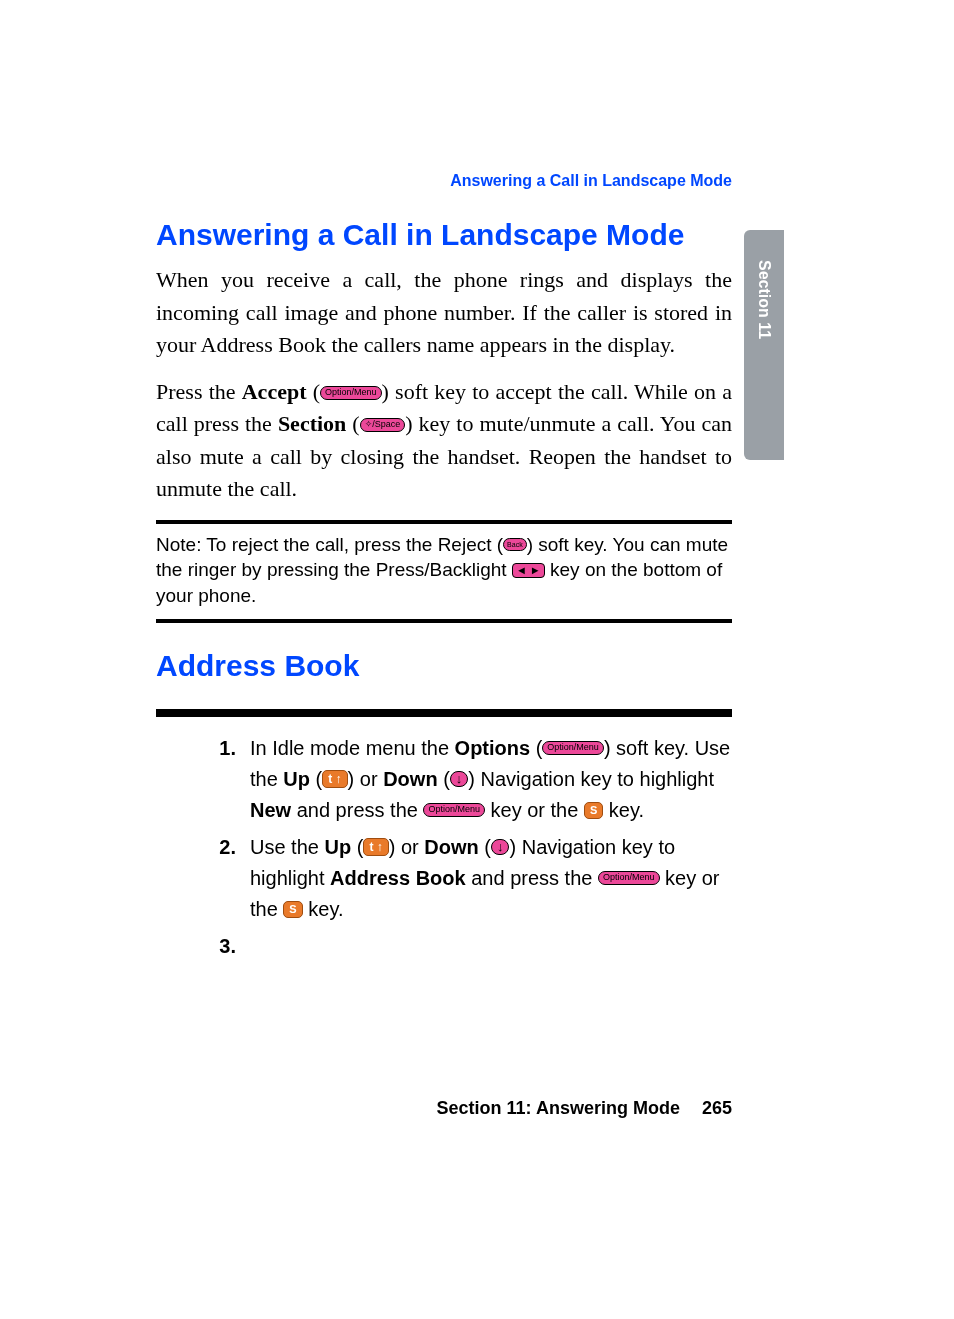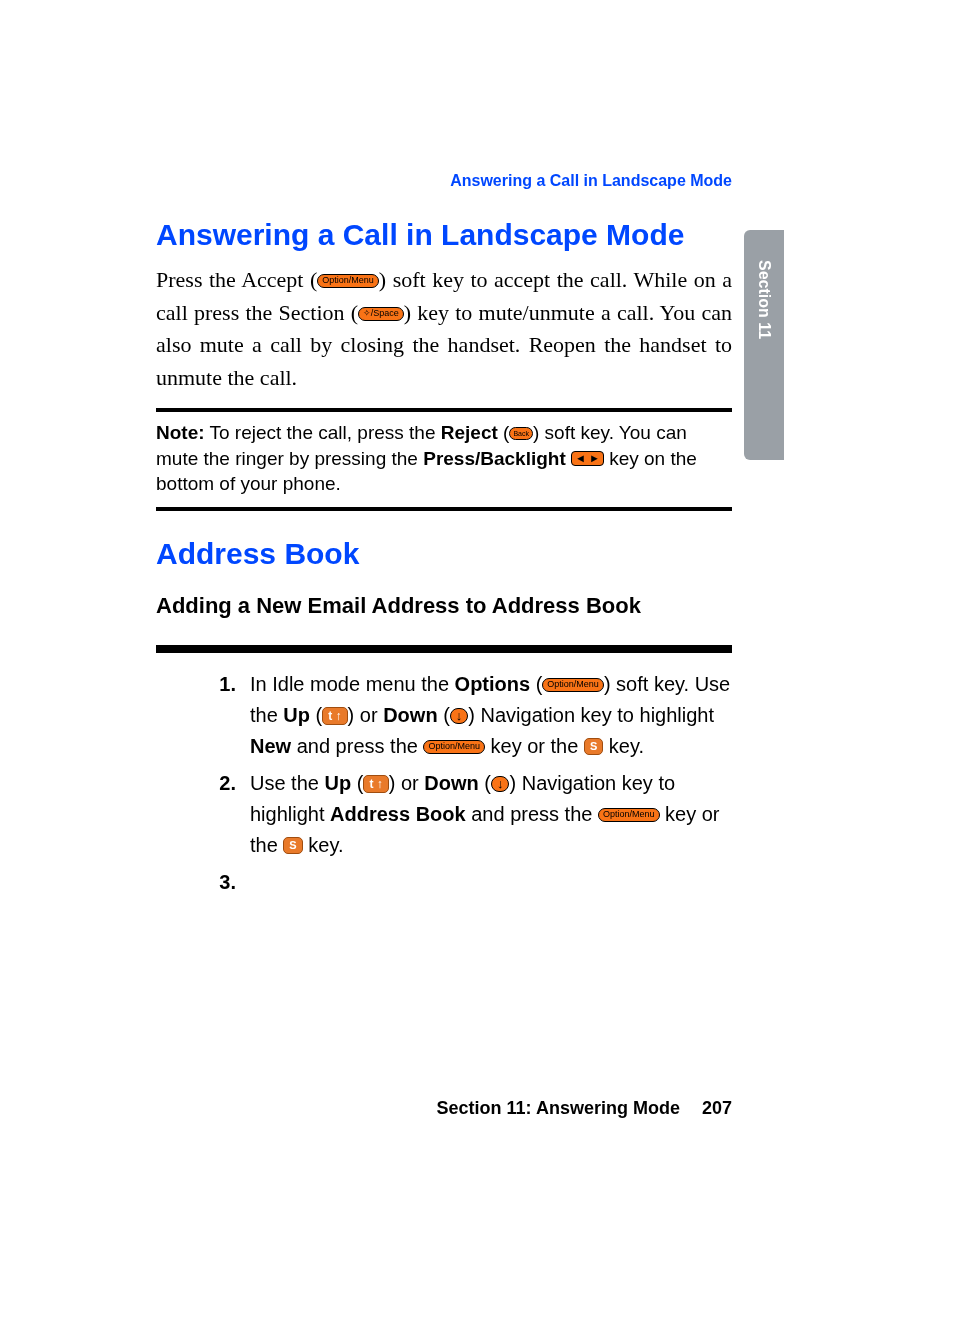--- a/index.html
+++ b/index.html
@@ -1,31 +1,31 @@
 <!DOCTYPE html>
 <html><head>
 <meta charset="utf-8">
 <style>
   html,body{margin:0;padding:0;background:#fff;}
   .page{width:954px;height:1319px;position:relative;font-family:Arial,Helvetica,sans-serif;color:#000;}
   .inner{position:absolute;left:156px;top:172px;width:576px;}
   .running-head{color:#0047ff;font-weight:bold;font-size:16px;text-align:right;margin-bottom:28px;}
   h1.section-title{color:#0047ff;font-weight:bold;font-size:30px;margin:0 0 12px 0;font-family:Arial,Helvetica,sans-serif;}
   p.body{font-family:"Palatino Linotype","Book Antiqua",Palatino,serif;font-size:22px;line-height:1.48;margin:0 0 14px 0;text-align:justify;}
-  .body b{font-weight:normal;}
+  .body b{font-weight:bold;}
   .note-rule{border:0;border-top:4px solid #000;margin:0;}
   .note-block{font-family:Arial,Helvetica,sans-serif;font-size:19px;line-height:1.35;padding:8px 0 10px 0;}
-  .note-block b{font-weight:bold;}
+  .note-block b{font-weight:normal;}
   h2.subhead{font-family:Arial,Helvetica,sans-serif;font-weight:bold;font-size:22px;margin:22px 0 10px 0;}
   ol.steps{list-style:none;padding:0;margin:16px 0 0 0;}
   ol.steps li{display:flex;font-family:Arial,Helvetica,sans-serif;font-size:20px;line-height:1.55;margin-bottom:6px;}
   ol.steps li .num{width:80px;text-align:right;font-weight:bold;padding-right:14px;flex:none;}
   ol.steps li .txt{flex:1;}
   ol.steps b{font-weight:bold;}
-  .keycap{display:inline-block;vertical-align:middle;border:1.5px solid #000;border-radius:8px;padding:1px 4px 2px 4px;font-family:Arial,Helvetica,sans-serif;font-size:9px;line-height:1;background:#f97316;position:relative;top:-1px;}
+  .keycap{display:inline-block;vertical-align:middle;border:1.5px solid #000;border-radius:8px;padding:1px 4px 2px 4px;font-family:Arial,Helvetica,sans-serif;font-size:9px;line-height:1;background:#ec4899;position:relative;top:-1px;}
   .keycap.tiny{font-size:7px;padding:2px 3px;}
   .keycap.orange{background:#e97a2a;color:#fff;border-color:#a04d0f;font-weight:bold;font-size:12px;padding:2px 5px;border-radius:5px;}
   .keycap.orange-s{background:#e97a2a;color:#fff;border-color:#a04d0f;font-weight:bold;font-size:11px;padding:2px 5px;border-radius:5px;}
   .keycap.arrow{font-size:13px;padding:0px 5px 1px 5px;}
   .keycap.lr{font-size:11px;padding:1px 3px;border-radius:4px;}
   .side-tab{position:absolute;right:170px;top:230px;width:40px;height:200px;background:#9aa0a6;border-radius:6px 0 0 6px;display:flex;align-items:flex-start;justify-content:center;padding-top:30px;}
   .side-tab span{writing-mode:vertical-rl;color:#fff;font-family:Arial,Helvetica,sans-serif;font-weight:bold;font-size:16px;}
   .footer{position:absolute;left:156px;width:576px;bottom:200px;text-align:right;font-family:Arial,Helvetica,sans-serif;font-size:18px;}
   .footer b{font-weight:bold;}
   .footer .pnum{font-weight:bold;margin-left:22px;}
@@ -39,38 +39,38 @@
   <div class="side-tab">
     <span>Section 11</span>
   </div>
 
   <div class="inner">
 
     <div class="running-head">Answering a Call in Landscape Mode</div>
 
     <h1 class="section-title">Answering a Call in Landscape Mode</h1>
 
+    <p class="body">When you receive a call, the phone rings and displays the incoming call image and phone number. If the caller is stored in your Address Book the callers name appears in the display.</p>
 
     <p class="body">
       <span>Press the </span><b>Accept</b>
       <span class="parens">(</span><span class="keycap">Option/Menu</span><span class="parens">)</span><span> soft key to accept the call. While on a call press the </span><b>Section</b>
       <span class="parens">(</span><span class="keycap">✧/Space</span><span class="parens">)</span><span> key to mute/unmute a call. You can also mute a call by closing the handset. Reopen the handset to unmute the call.</span>
     </p>
 
     <hr class="note-rule">
     <div class="note-block">
       <b>Note:</b><span> To reject the call, press the </span><b>Reject</b>
       (<span class="keycap tiny">Back</span>)<span> soft key. You can mute the ringer by pressing the </span><b>Press/Backlight</b>
       <span class="keycap lr">◄  ►</span><span> key on the bottom of your phone.</span>
     </div>
     <hr class="note-rule">
 
     <h1 class="section-title" style="margin-top:26px;">Address Book</h1>
 
-    <h2 class="subhead">Adding a New Email Address to Address Book</h2>
 
     <hr class="note-rule" style="margin-top:26px;">
     <hr class="note-rule">
 
     <ol class="steps">
       <li>
         <div class="num">1.</div>
         <div class="txt">
           <span>In Idle mode menu the </span><b>Options</b>
           (<span class="keycap">Option/Menu</span>)<span> soft key. Use the </span><b>Up</b>
@@ -87,16 +87,16 @@
         </div>
       </li>
       <li>
         <div class="num">3.</div>
       </li>
     </ol>
 
   </div>
 
   <div class="footer">
-    <b>Section 11: Answering Mode</b><span class="pnum">207</span>
+    <b>Section 11: Answering Mode</b><span class="pnum">265</span>
   </div>
 
 </div>
 
 </body></html>

